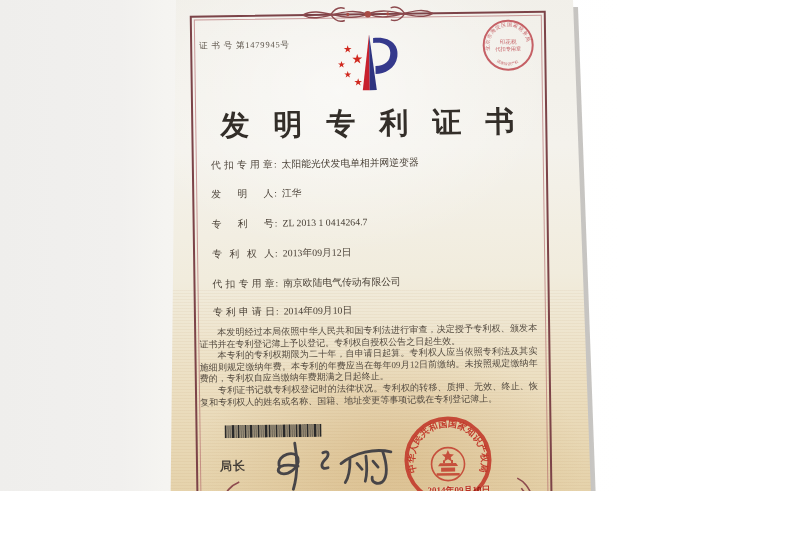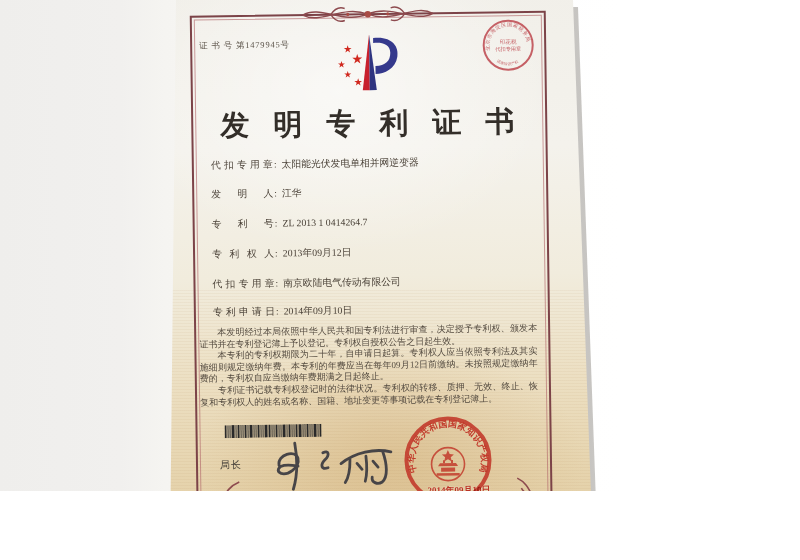--- a/index.html
+++ b/index.html
@@ -35,21 +35,21 @@
   .logo{left:174px;top:46px;width:66px;height:58px;}
   .logo .st{position:absolute;color:#d0281e;line-height:1;}
   .title{left:29px;top:116px;width:352px;text-align:center;font-size:29px;font-weight:700;
          letter-spacing:24px;text-indent:24px;color:#332e29;}
   .row{left:48px;height:13px;font-size:9.8px;color:#4b4238;white-space:nowrap;}
   .flabel{display:inline-block;width:62px;text-align:justify;text-align-last:justify;vertical-align:top;}
   .colon{margin:0 5px 0 1px;}
   .body{left:34px;top:337px;width:338px;font-size:9px;line-height:11.6px;color:#544b40;text-align:justify;}
   .body p{margin:0;text-indent:2em;}
   .barcode{left:58px;top:435px;width:97px;height:13px;}
-  .signer-title{left:53px;top:468px;font-size:10px;font-weight:400;letter-spacing:1px;color:#47413a;}
+  .signer-title{left:53px;top:468px;font-size:12px;font-weight:700;letter-spacing:1px;color:#47413a;}
   .signer-name{left:51px;top:484px;font-size:9.8px;font-weight:600;letter-spacing:.5px;color:#47413a;margin-top:48px;}
   .signature{left:98px;top:448px;width:140px;height:58px;opacity:.92;}
   .seal-main{left:237px;top:429px;width:88px;height:88px;mix-blend-mode:multiply;}
   .seal-date{left:250px;top:497px;width:83px;text-align:center;font-size:9px;font-weight:700;color:#bb3325;
              text-shadow:0 0 2px rgba(255,255,255,.6);mix-blend-mode:multiply;}
   .stamp{left:320px;top:32px;width:54px;height:54px;mix-blend-mode:multiply;opacity:.9;}
   .footer{left:152px;top:524px;width:100px;text-align:center;font-size:6.8px;letter-spacing:1px;color:#6e6152;}
 </style>
 </head>
 <body>

